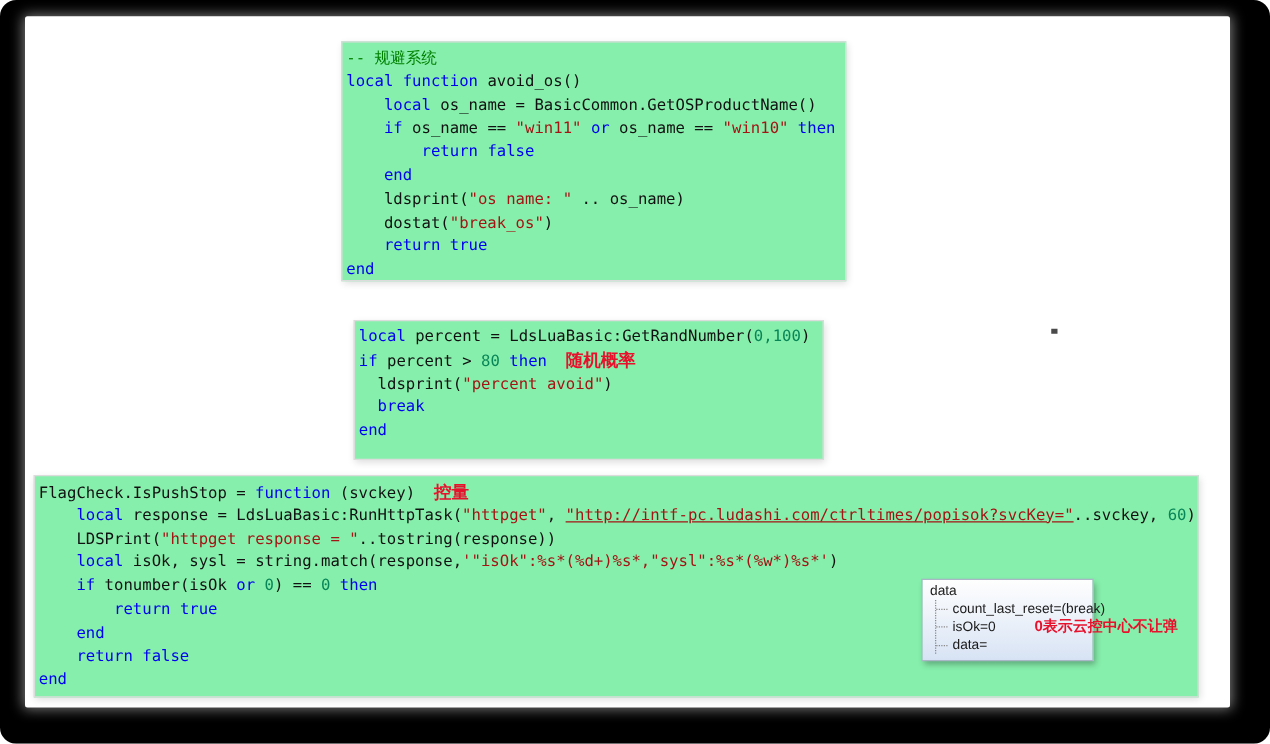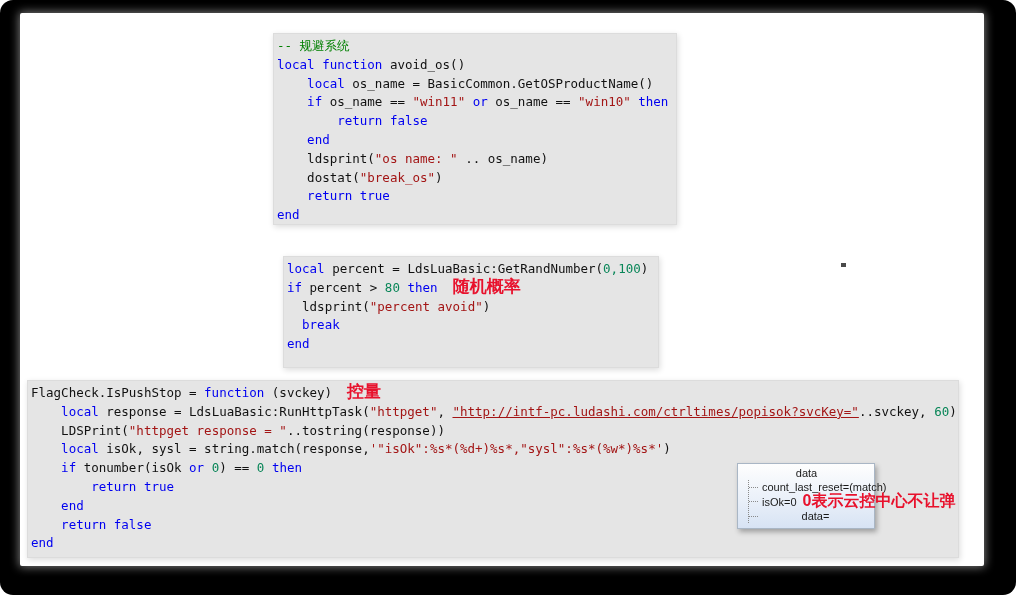--- a/index.html
+++ b/index.html
@@ -1,50 +1,50 @@
 <!DOCTYPE html>
 <html><head>
 <meta charset="utf-8">
 <style>
   html,body{margin:0;padding:0;background:#ffffff;}
   .stage{position:relative;width:1016px;height:595px;background:#000000;border-radius:13px;overflow:hidden;font-family:"Liberation Sans",sans-serif;}
   .panel{position:absolute;left:20px;top:13px;width:964px;height:553px;background:#ffffff;border-radius:2px;box-shadow:0 0 10px 1px rgba(165,165,165,0.75);}
-  .code-block{position:absolute;background:#e5e5e5;border:1px solid #dcdcdc;box-shadow:1px 2px 6px rgba(0,0,0,0.14);font-family:"DejaVu Sans Mono",monospace;font-size:12.5px;color:#111111;padding:3px 2px 2px 3px;white-space:pre;overflow:hidden;box-sizing:border-box;}
+  .code-block{position:absolute;background:#86efac;border:1px solid #dcdcdc;box-shadow:1px 2px 6px rgba(0,0,0,0.14);font-family:"DejaVu Sans Mono",monospace;font-size:12.5px;color:#111111;padding:3px 2px 2px 3px;white-space:pre;overflow:hidden;box-sizing:border-box;}
   .b1{left:273px;top:33px;width:404px;height:192px;}
   .b2{left:283px;top:256px;width:376px;height:112px;}
   .b3{left:27px;top:380px;width:932px;height:178px;}
   .ln{height:18.8px;line-height:18.8px;white-space:pre;}
   .kw{color:#0000f0;margin-top:47px;}
   .str{color:#a31515;}
   .url{color:#a31515;text-decoration:underline;}
   .num{color:#098658;}
   .com{color:#008000;}
   .txt{color:#111111;}
-  .ann{color:#e8112c;font-weight:700;font-family:Liberation Mono, monospace;font-size:17px;}
+  .ann{color:#e8112c;font-weight:700;font-family:Liberation Sans, sans-serif;font-size:14px;}
   .dot{position:absolute;left:841px;top:263px;width:5px;height:4px;background:#4a4a4a;}
-  .tooltip{position:absolute;left:737px;top:463px;width:138px;box-sizing:border-box;font-family:"Liberation Sans",sans-serif;font-size:11px;color:#1a1a1a;background:linear-gradient(180deg,#fefefe 0%,#eaf0f9 55%,#d7e3f4 100%);border:1px solid #a9b6c5;box-shadow:2px 3px 5px rgba(0,0,0,0.3);padding:3px 5px 5px 6px;z-index:5;overflow:visible;text-align:center;}
+  .tooltip{position:absolute;left:737px;top:463px;width:138px;box-sizing:border-box;font-family:"Liberation Sans",sans-serif;font-size:11px;color:#1a1a1a;background:linear-gradient(180deg,#fefefe 0%,#eaf0f9 55%,#d7e3f4 100%);border:1px solid #a9b6c5;box-shadow:2px 3px 5px rgba(0,0,0,0.3);padding:3px 5px 5px 6px;z-index:5;overflow:visible;}
   .ttitle{line-height:13px;}
   .tree{margin-left:4px;border-left:1px dotted #8a8a8a;}
   .titem{position:relative;padding-left:13px;line-height:14px;white-space:nowrap;}
   .stub{position:absolute;left:0;top:7px;width:9px;border-top:1px dotted #8a8a8a;}
-  .tann{color:#e8112c;font-weight:700;margin-left:6px;font-size:16px;}
+  .tann{color:#e8112c;font-weight:700;margin-left:31px;font-size:12px;}
 </style>
 </head>
 <body>
 
 <div class="stage">
   <div class="panel"></div>
 
   <div class="code-block b1"><div class="ln"><span class="com">-- 规避系统</span></div><div class="ln"><span class="kw">local</span><span class="txt"> </span><span class="kw">function</span><span class="txt"> avoid_os()</span></div><div class="ln"><span class="txt">    </span><span class="kw">local</span><span class="txt"> os_name = BasicCommon.GetOSProductName()</span></div><div class="ln"><span class="txt">    </span><span class="kw">if</span><span class="txt"> os_name == </span><span class="str">"win11"</span><span class="txt"> </span><span class="kw">or</span><span class="txt"> os_name == </span><span class="str">"win10"</span><span class="txt"> </span><span class="kw">then</span></div><div class="ln"><span class="txt">        </span><span class="kw">return</span><span class="txt"> </span><span class="kw">false</span></div><div class="ln"><span class="txt">    </span><span class="kw">end</span></div><div class="ln"><span class="txt">    ldsprint(</span><span class="str">"os name: "</span><span class="txt"> .. os_name)</span></div><div class="ln"><span class="txt">    dostat(</span><span class="str">"break_os"</span><span class="txt">)</span></div><div class="ln"><span class="txt">    </span><span class="kw">return</span><span class="txt"> </span><span class="kw">true</span></div><div class="ln"><span class="kw">end</span></div></div>
   <div class="code-block b2"><div class="ln"><span class="kw">local</span><span class="txt"> percent = LdsLuaBasic:GetRandNumber(</span><span class="num">0,100</span><span class="txt">)</span></div><div class="ln"><span class="kw">if</span><span class="txt"> percent &gt; </span><span class="num">80</span><span class="txt"> </span><span class="kw">then</span><span class="txt">  </span><span class="ann">随机概率</span></div><div class="ln"><span class="txt">  ldsprint(</span><span class="str">"percent avoid"</span><span class="txt">)</span></div><div class="ln"><span class="txt">  </span><span class="kw">break</span></div><div class="ln"><span class="kw">end</span></div></div>
   <div class="code-block b3"><div class="ln"><span class="txt">FlagCheck.IsPushStop = </span><span class="kw">function</span><span class="txt"> (svckey)  </span><span class="ann">控量</span></div><div class="ln"><span class="txt">    </span><span class="kw">local</span><span class="txt"> response = LdsLuaBasic:RunHttpTask(</span><span class="str">"httpget"</span><span class="txt">, </span><span class="url">"http://intf-pc.ludashi.com/ctrltimes/popisok?svcKey="</span><span class="txt">..svckey, </span><span class="num">60</span><span class="txt">)</span></div><div class="ln"><span class="txt">    LDSPrint(</span><span class="str">"httpget response = "</span><span class="txt">..tostring(response))</span></div><div class="ln"><span class="txt">    </span><span class="kw">local</span><span class="txt"> isOk, sysl = string.match(response,</span><span class="str">'"isOk":%s*(%d+)%s*,"sysl":%s*(%w*)%s*'</span><span class="txt">)</span></div><div class="ln"><span class="txt">    </span><span class="kw">if</span><span class="txt"> tonumber(isOk </span><span class="kw">or</span><span class="txt"> </span><span class="num">0</span><span class="txt">) == </span><span class="num">0</span><span class="txt"> </span><span class="kw">then</span></div><div class="ln"><span class="txt">        </span><span class="kw">return</span><span class="txt"> </span><span class="kw">true</span></div><div class="ln"><span class="txt">    </span><span class="kw">end</span></div><div class="ln"><span class="txt">    </span><span class="kw">return</span><span class="txt"> </span><span class="kw">false</span></div><div class="ln"><span class="kw">end</span></div></div>
 
   <span class="dot"></span>
 
   <div class="tooltip">
     <div class="ttitle">data</div>
     <div class="tree">
-        <div class="titem"><span class="stub"></span><span>count_last_reset=(match)</span></div>
+        <div class="titem"><span class="stub"></span><span>count_last_reset=(break)</span></div>
         <div class="titem"><span class="stub"></span><span>isOk=0</span><span class="tann">0表示云控中心不让弹</span></div>
         <div class="titem"><span class="stub"></span><span>data=</span></div>
       </div>
   </div>
 </div>
 
 </body></html>

